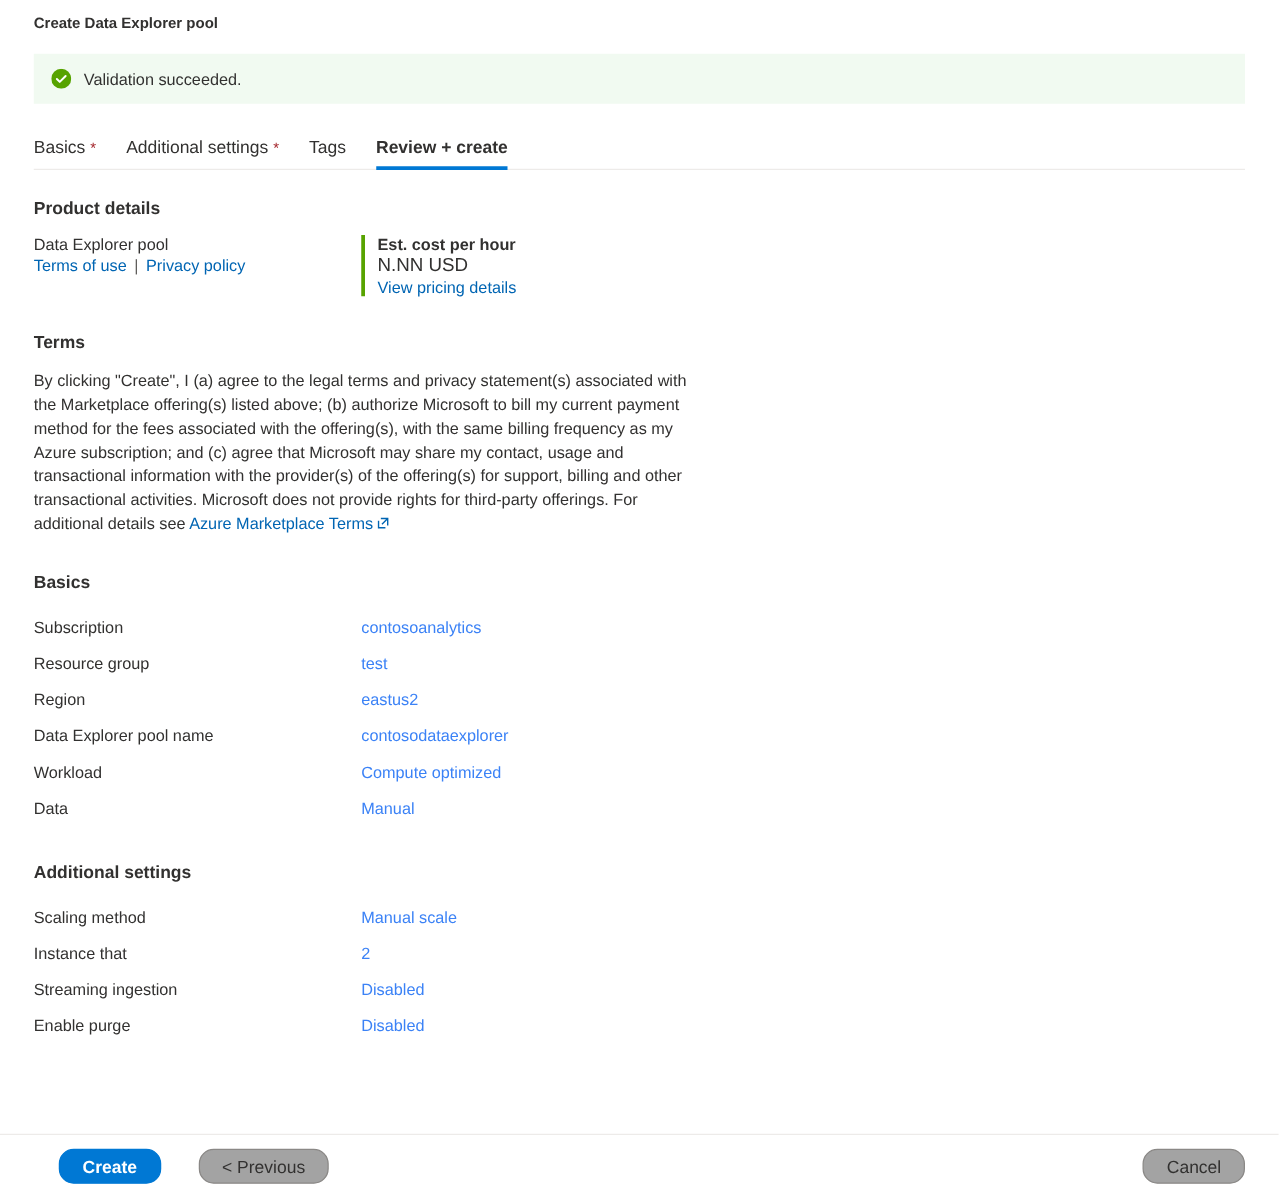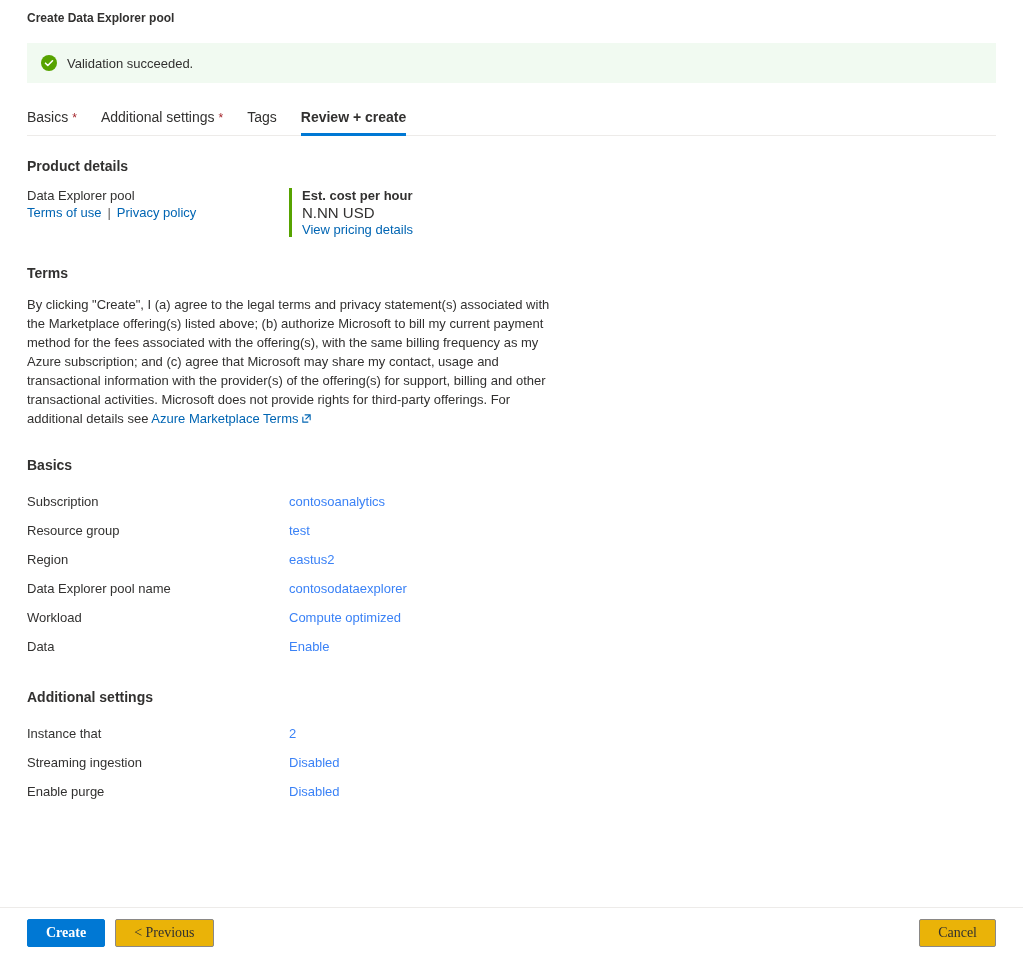--- a/index.html
+++ b/index.html
@@ -95,35 +95,36 @@
     .kv-val { color: #3b82f6; }
     .footer {
       position: absolute;
       left: 0; right: 0; bottom: 0;
       border-top: 1px solid #edebe9;
       padding: 11px 27px;
       display: flex;
       align-items: center;
     }
     .btn {
-      font-family: Liberation Serif, serif;
+      font-family: Liberation Sans, sans-serif;
       font-size: 14px;
       padding: 5px 18px;
       cursor: pointer;
-      border-radius: 2px;
+      border-radius: 12px;
+      margin-left: 20px;
     }
     .btn-primary {
       background: #0078d4;
       color: #fff;
       border: 1px solid #0078d4;
       font-weight: 600;
       min-width: 78px;
     }
     .btn-secondary {
-      background: #eab308;
+      background: #a3a3a3;
       color: #323130;
       border: 1px solid #8a8886;
     }
     .footer-left { display: flex; gap: 10px; }
     .footer-right { margin-left: auto; }
   </style>
 </head>
 <body>
 
 <div class="content">
@@ -187,28 +188,32 @@
         <div class="kv-row">
           <div class="kv-key">Data Explorer pool name</div>
           <div class="kv-val">contosodataexplorer</div>
         </div>
         <div class="kv-row">
           <div class="kv-key">Workload</div>
           <div class="kv-val">Compute optimized</div>
         </div>
         <div class="kv-row">
           <div class="kv-key">Data</div>
-          <div class="kv-val">Enable</div>
+          <div class="kv-val">Manual</div>
         </div>
       </div>
   </div>
 
   <div class="kv-section">
     <h2 class="section-heading">Additional settings</h2>
     <div id="additional-rows">
+        <div class="kv-row">
+          <div class="kv-key">Scaling method</div>
+          <div class="kv-val">Manual scale</div>
+        </div>
         <div class="kv-row">
           <div class="kv-key">Instance that</div>
           <div class="kv-val">2</div>
         </div>
         <div class="kv-row">
           <div class="kv-key">Streaming ingestion</div>
           <div class="kv-val">Disabled</div>
         </div>
         <div class="kv-row">
           <div class="kv-key">Enable purge</div>

